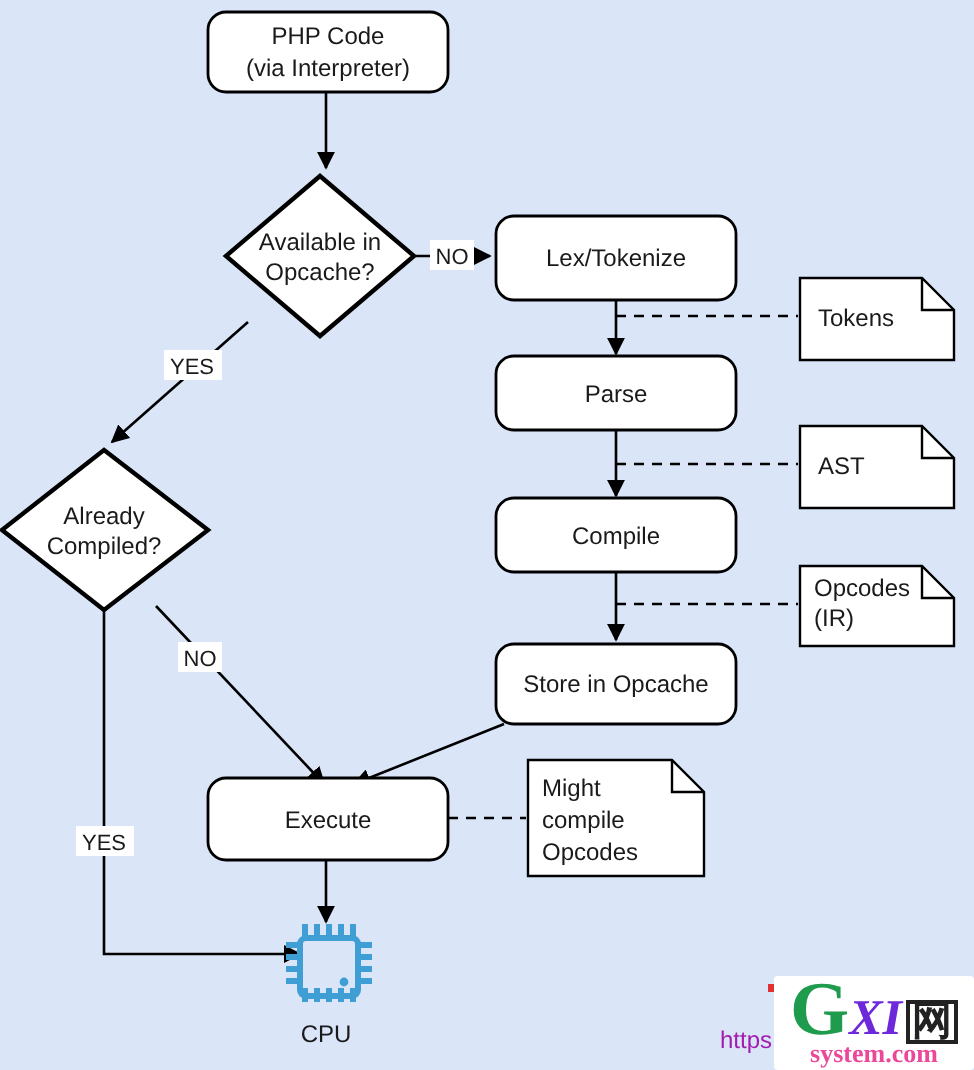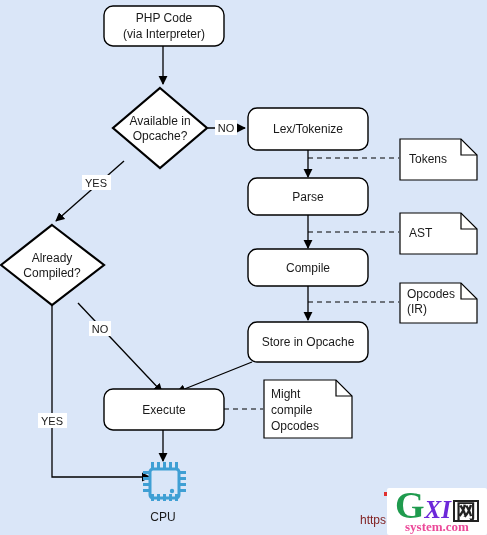--- a/index.html
+++ b/index.html
@@ -34,21 +34,21 @@
   .wm-g{font-family:"Liberation Serif", serif;font-size:38px;color:#1f9b4e;font-weight:700;
         line-height:0.8;letter-spacing:-1px;}
   .wm-xi{font-family:"Liberation Serif", serif;font-size:25px;color:#6d28d9;font-weight:700;
          font-style:italic;line-height:0.8;margin-left:1px;}
   .wm-cn{font-family:"Liberation Serif", serif;font-size:20px;color:#222;font-weight:700;
          border:2px solid #222;line-height:0.9;padding:0 1px;margin-left:2px;}
   .wm-sub{font-family:"Liberation Serif", serif;font-size:13px;color:#ec4899;font-weight:700;
           margin-top:-2px;letter-spacing:0px;}
   #url{
     position:absolute;left:360px;top:513px;
-    font-family:"Liberation Sans",sans-serif;font-size:12px;color:#7f1d1d;
+    font-family:"Liberation Sans",sans-serif;font-size:12px;color:#a21caf;
     white-space:nowrap;
   }
   #redtick{position:absolute;left:384px;top:492px;width:10px;height:4px;background:#e03030;}
 </style>
 </head>
 <body>
 
 <div id="stage">
 
   <svg id="flow" viewBox="0 0 487 535">

